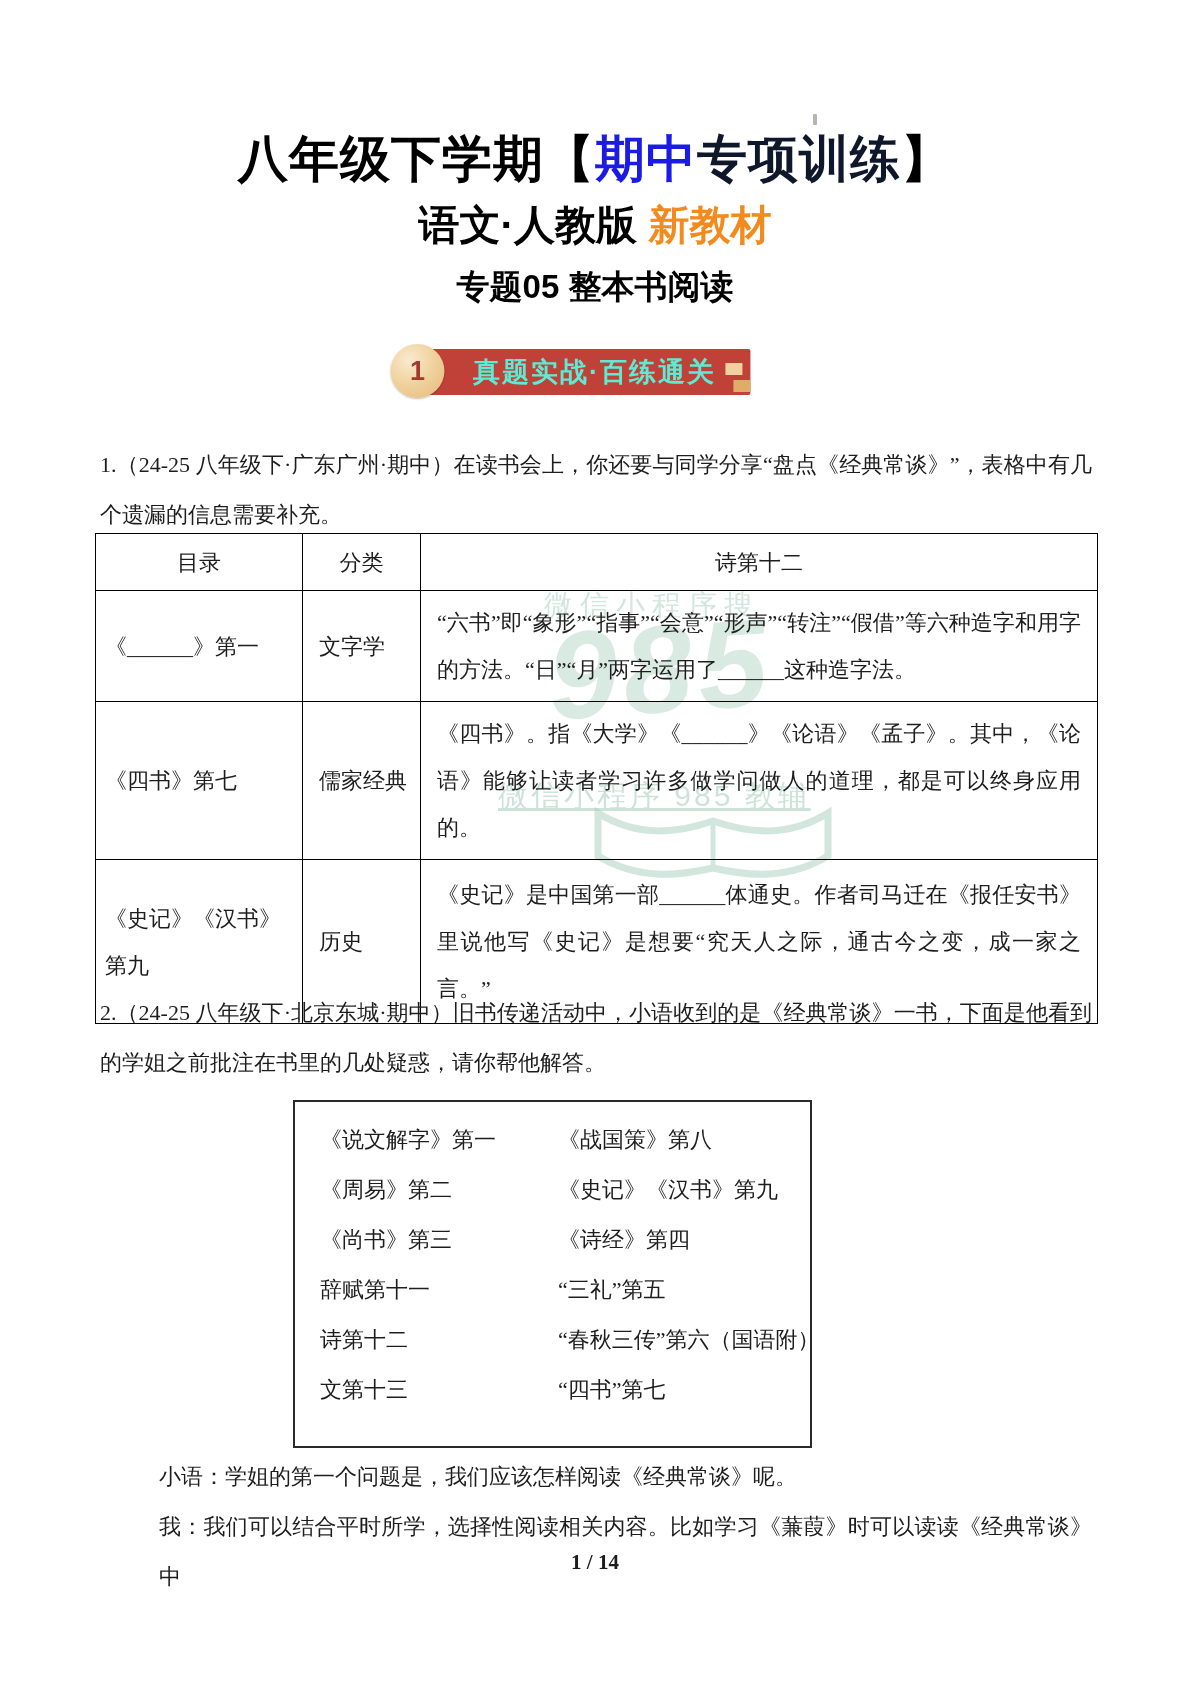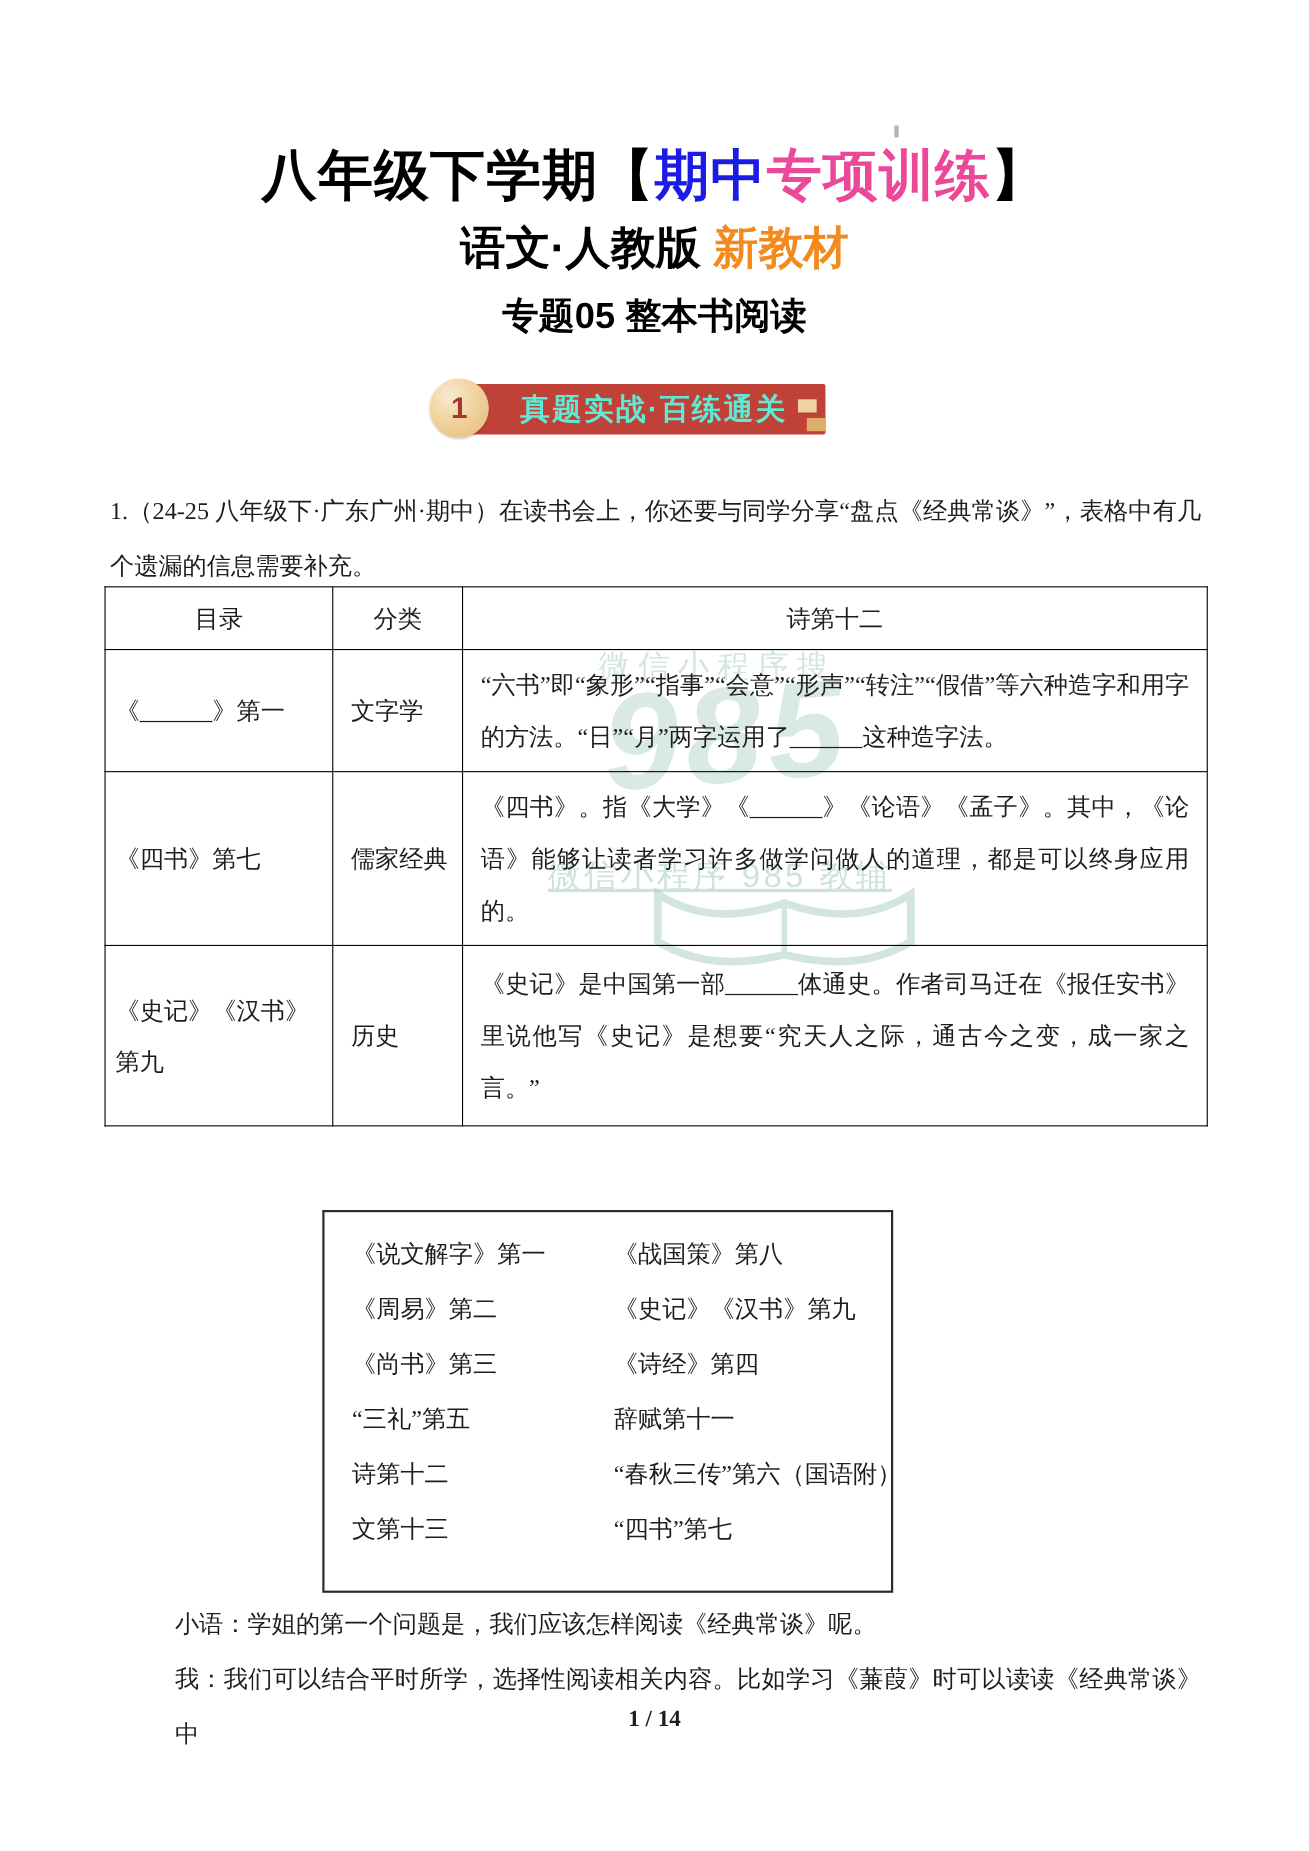--- a/index.html
+++ b/index.html
@@ -11,21 +11,21 @@
     font-family:"Liberation Serif","DejaVu Serif",serif;
     color:#1d1d1d;
   }
   
   .header{position:absolute;top:126px;left:0;width:100%;text-align:center;}
   .title1{
     font-family:"Liberation Sans","DejaVu Sans",sans-serif;
     font-weight:900;font-size:50px;line-height:66px;letter-spacing:1px;color:#000;
   }
   .title1 .seg-blue{color:#1b1be4;}
-  .title1 .seg-red{color:#ec4899;}
+  .title1 .seg-red{color:#0f172a;}
   .title2{
     font-family:"Liberation Sans","DejaVu Sans",sans-serif;
     font-weight:900;font-size:41px;line-height:58px;margin-top:4px;color:#000;
   }
   .title2 .seg-orange{color:#f28a1d;}
   .title3{
     font-family:"Liberation Sans","DejaVu Sans",sans-serif;
     font-weight:700;font-size:33px;line-height:46px;margin-top:10px;color:#000;
   }
   
@@ -139,31 +139,32 @@
         <td class="c3">《四书》。指《大学》《______》《论语》《孟子》。其中，《论语》能够让读者学习许多做学问做人的道理，都是可以终身应用的。</td>
       </tr>
       <tr class="r3">
         <td class="c1">《史记》《汉书》第九</td>
         <td class="c2">历史</td>
         <td class="c3">《史记》是中国第一部______体通史。作者司马迁在《报任安书》里说他写《史记》是想要“究天人之际，通古今之变，成一家之言。”</td>
       </tr>
     </tbody>
   </table>
 
+  <div class="para q2">2.（24-25 八年级下·北京东城·期中）旧书传递活动中，小语收到的是《经典常谈》一书，下面是他看到的学姐之前批注在书里的几处疑惑，请你帮他解答。</div>
 
   <div class="qbox">
     <div class="qbox-grid">
       <div>《说文解字》第一</div>
       <div>《战国策》第八</div>
       <div>《周易》第二</div>
       <div>《史记》《汉书》第九</div>
       <div>《尚书》第三</div>
       <div>《诗经》第四</div>
+      <div>辞赋第十一</div>
       <div>“三礼”第五</div>
-      <div>辞赋第十一</div>
       <div>诗第十二</div>
       <div>“春秋三传”第六（国语附）</div>
       <div>文第十三</div>
       <div>“四书”第七</div>
       <div></div>
     </div>
   </div>
 
   <div class="dialog">
     <div>小语：学姐的第一个问题是，我们应该怎样阅读《经典常谈》呢。</div>

